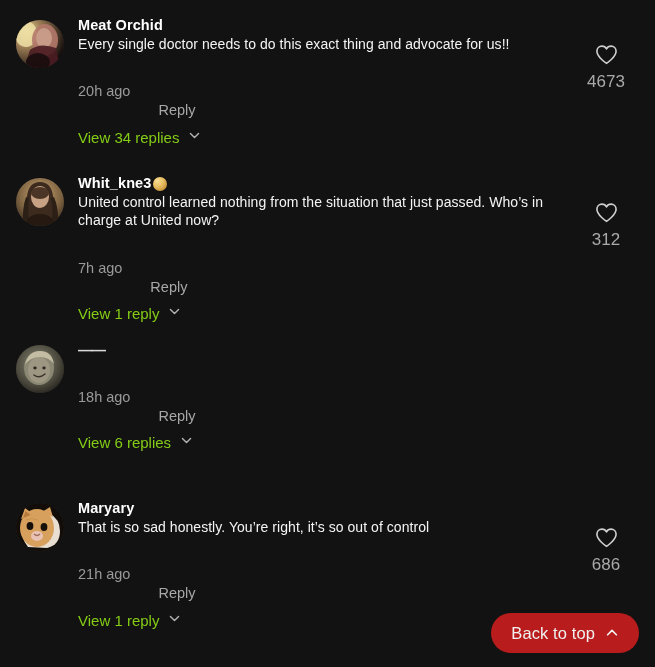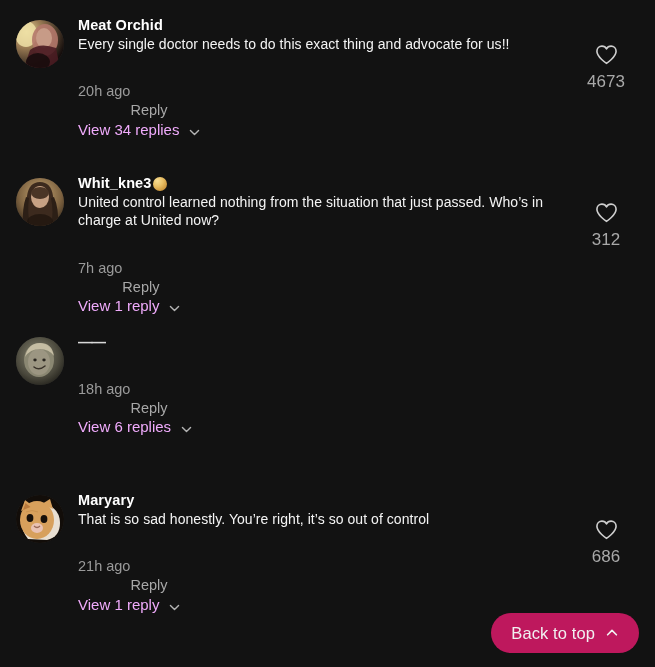--- a/index.html
+++ b/index.html
@@ -102,37 +102,37 @@
     line-height: 1.3;
     color: #f4f4f4;
     letter-spacing: 0.05px;
     margin-top: 1px;
     max-width: 490px;
   }
 
   .meta-row {
     display: flex;
     align-items: center;
-    gap: 0;
+    gap: 28px;
     margin-top: 11px;
     font-size: 14.5px;
     color: #9e9e9e;
     line-height: 1.2;
   }
 
   .meta-time { color: #9a9a9a; }
   .meta-reply { color: #a8a8a8; font-weight: normal; margin-top: 38px; }
 
   .view-replies {
     display: inline-flex;
-    align-items: flex-end;
+    align-items: flex-start;
     gap: 9px;
-    margin-top: 1px;
+    margin-top: 9px;
     font-size: 15px;
-    color: #f0abfc;
+    color: #84cc16;
     line-height: 1.2;
   }
 
   .chev {
     display: inline-block;
     width: 13px;
     height: 13px;
   }
   .chev svg { display: block; width: 13px; height: 13px; }
 
@@ -165,21 +165,21 @@
   .back-to-top {
     position: absolute;
     right: 16px;
     bottom: 14px;
     height: 40px;
     display: inline-flex;
     align-items: center;
     gap: 10px;
     padding: 0 20px;
     border-radius: 22px;
-    background: #be185d;
+    background: #b91c1c;
     color: #f1f1f1;
     font-size: 16.5px;
     letter-spacing: 0.1px;
     cursor: pointer;
     user-select: none;
   }
 
   .chev-up { width: 14px; height: 14px; }
   .chev-up svg { display: block; width: 14px; height: 14px; }
 </style>

